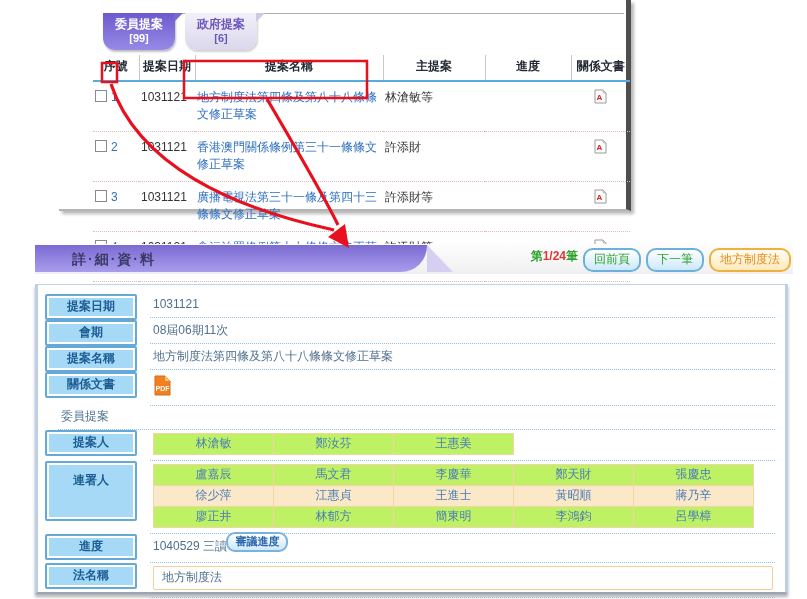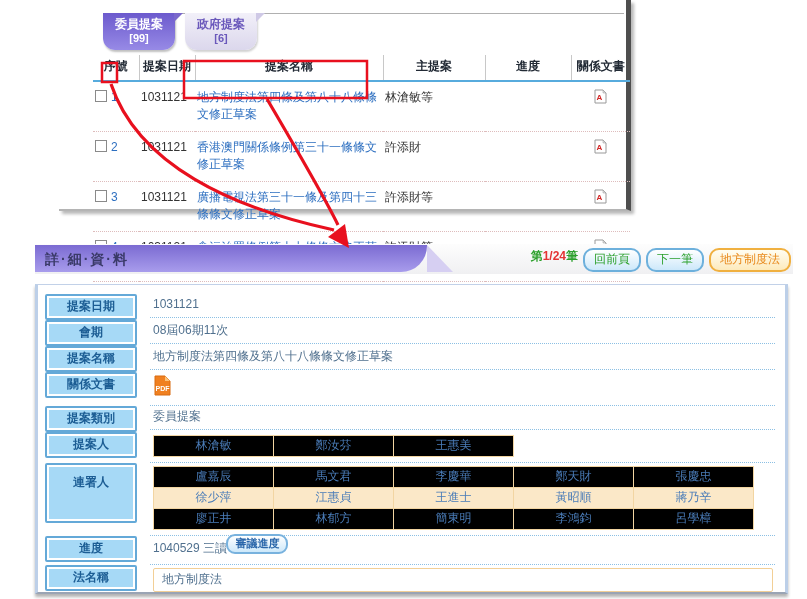--- a/index.html
+++ b/index.html
@@ -40,21 +40,21 @@
   svg.overlay{position:absolute;left:0;top:0;z-index:50;pointer-events:none;}
 
   
   .detail-header{position:absolute;top:244px;left:35px;width:758px;height:30px;
                  background:linear-gradient(180deg,#fdfdfd,#f0f0f2);}
   .banner{position:absolute;left:0;top:1px;width:392px;height:27px;
           background:linear-gradient(180deg,#7b6bd2,#a89cec);border-radius:0 0 26px 0;}
   .banner::after{content:'';position:absolute;right:-26px;top:0;width:0;height:0;
           border-bottom:27px solid #d6cff2;border-right:26px solid transparent;}
   .banner-title{color:#3a3a68;font-weight:bold;font-size:14px;letter-spacing:2px;
-          padding:6px 0 0 10px;}
+          padding:6px 0 0 10px;margin-left:27px;}
   .pager{position:absolute;right:2px;top:4px;display:flex;gap:5px;
          font-size:12px;white-space:nowrap;}
   .pg-green{color:#2ca02c;font-weight:bold;}
   .pg-red{color:#e43434;font-weight:bold;}
   .btn{border:2px solid #6db0dc;border-radius:10px;background:linear-gradient(180deg,#ffffff,#cde8fa);
        color:#2ca02c;font-size:12px;font-weight:normal;padding:1px 9px 2px;cursor:pointer;
        font-family:inherit;}
   .btn-report{border-color:#f0b040;background:linear-gradient(180deg,#fffdf2,#fdeabc);color:#e8881a;}
 
   
@@ -64,21 +64,21 @@
        box-sizing:border-box;padding-top:9px;}
   .drow{display:flex;align-items:flex-start;padding:0 10px 0 7px;}
   .dlabel{flex:0 0 92px;box-sizing:border-box;background:#a6d9f6;border:2px solid #64a9d8;
        box-shadow:inset 0 0 0 2px #fff;text-align:center;font-size:12px;font-weight:bold;
        color:#1c5d94;padding:2px 0 3px;border-radius:2px;}
   .dlabel-tall{height:60px;padding-top:9px;}
   .dvalue{flex:1;margin-left:13px;border-bottom:1px dotted #8cc0e4;
        padding:3px 0 5px 3px;font-size:12px;color:#50708e;min-height:15px;line-height:15px;}
   table.ntable{border-collapse:collapse;}
   table.ntable td{border:1px solid #f2d5a2;width:119px;text-align:center;color:#4a7cb8;
-       padding:2px 0 3px;font-size:12px;background:#000000;}
+       padding:2px 0 3px;font-size:12px;background:#bef264;}
   table.ntable tr.alt td{background:#fbe8c8;}
   .small-btn{border:2px solid #78b2de;border-radius:9px;background:linear-gradient(180deg,#ffffff,#cde8fa);
        color:#2a66aa;font-size:11px;font-weight:bold;padding:0 7px 1px;cursor:pointer;
        position:relative;top:-5px;margin-left:-4px;font-family:inherit;}
   .law-box{display:block;border:1px solid #f2cf96;border-radius:2px;padding:3px 8px 4px;
        margin:0 2px 2px 0;color:#50708e;}
   .doc-icon{cursor:pointer;}
 </style>
 </head>
 <body>
@@ -213,21 +213,20 @@
         <svg width="19" height="21">
             <path d="M2,1 h10 l5,5 v14 h-15 z" fill="#f08020" stroke="#d86a10"></path>
             <path d="M12,1 l5,5 h-5 z" fill="#fbc27a"></path>
             <text x="2.5" y="16" font-size="7" fill="#fff" font-weight="bold">PDF</text>
           </svg>
       </span>
     </div>
   </div>
 
   <div class="drow">
-    <div class="dlabel">提案類別</div>
     <div class="dvalue">委員提案</div>
   </div>
 
   <div class="drow">
     <div class="dlabel">提案人</div>
     <div class="dvalue">
       <table class="ntable">
           <tbody>
         <tr>
           <td>林滄敏</td>

